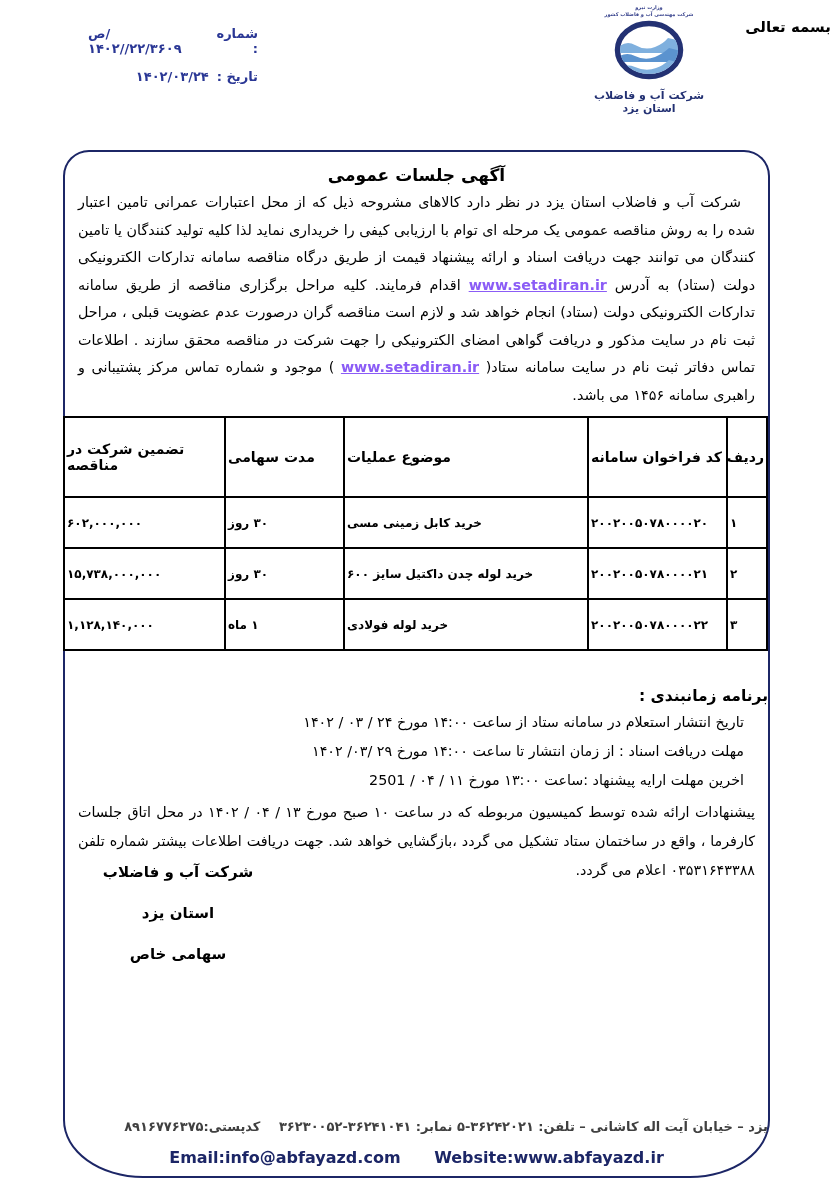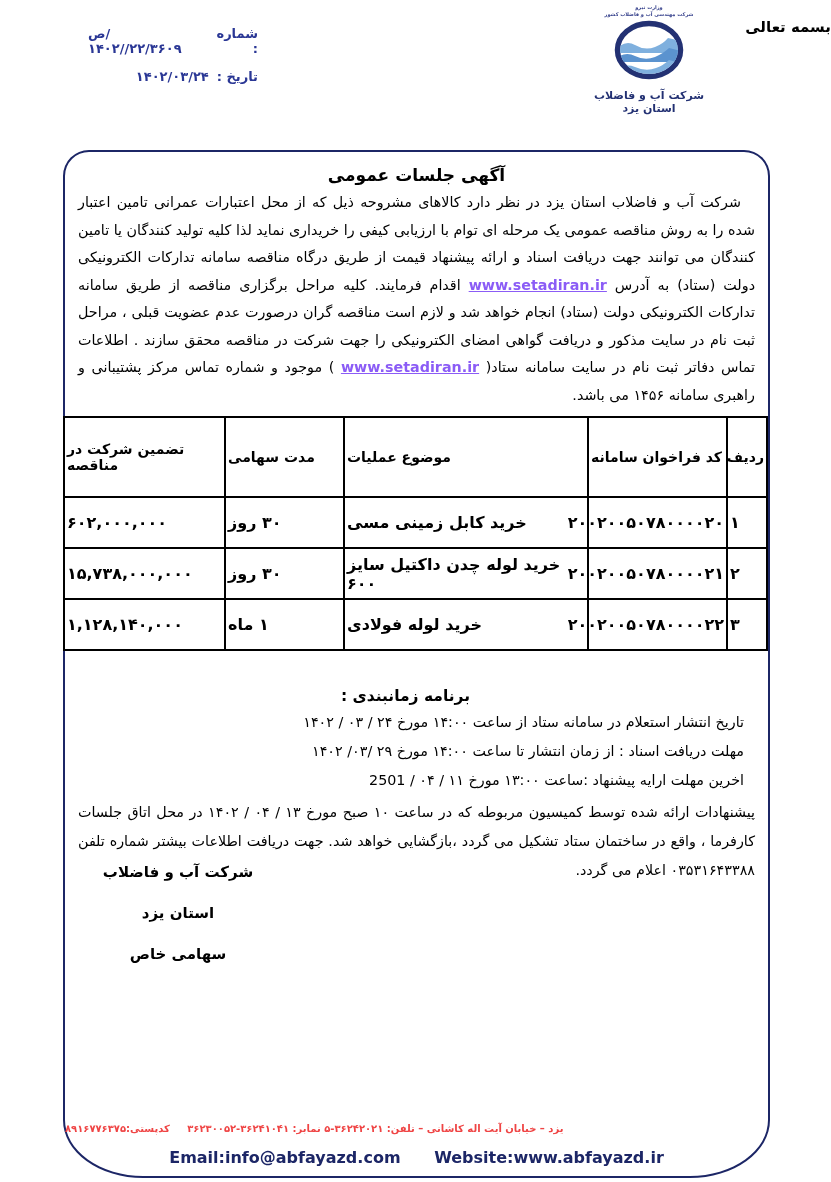--- a/index.html
+++ b/index.html
@@ -29,38 +29,38 @@
   .intro{margin:2px 13px 0; font-size:14.3px; line-height:27.5px;
     text-align:justify; text-indent:14px;}
   .weblink{color:#8b5cf6; font-weight:bold; text-decoration:underline; cursor:pointer;}
 
   
   table.tender{width:calc(100% + 0px); border-collapse:collapse; table-layout:fixed;
     margin-top:7px; font-weight:bold;}
   table.tender th, table.tender td{border:2.2px solid #000; text-align:left;
     vertical-align:middle; padding:2px;}
   table.tender th{height:74px; font-size:14px;}
-  table.tender td{height:45px; font-size:16px;}
+  table.tender td{height:45px; font-size:12px;}
   col.c-row{width:40px;} col.c-code{width:139px;} col.c-subj{width:244px;}
   col.c-dur{width:119px;} col.c-guar{width:161px;}
 
   
   .schedule{margin-top:10px;}
-  .schedule-heading{font-weight:bold; font-size:15.5px; text-align:center;
-    padding-left:0; padding-right:22px; margin-bottom:3px;margin-top:36px;}
+  .schedule-heading{font-weight:bold; font-size:15.5px; text-align:right;
+    padding-left:0; padding-right:0; margin-bottom:3px;margin-top:36px;}
   .schedule-line{text-align:right; padding-right:24px; font-size:14.3px; line-height:29px;}
 
   .closing{margin:3px 13px 0; text-align:justify; font-size:14.3px; line-height:29px;}
 
   .signature{position:absolute; left:28px; top:700px; width:170px;
     text-align:center; font-weight:bold; font-size:15px; line-height:41px;}
 
   
-  .footer-address{position:absolute; bottom:42px; left:0; right:0; text-align:left;
-    color:#ef4444; font-size:10px; font-weight:bold;}
+  .footer-address{position:absolute; bottom:42px; left:0; right:0; text-align:right;
+    color:#404040; font-size:13px; font-weight:bold;}
   .footer-postal{margin-right:14px;}
   .footer-web{position:absolute; bottom:9px; left:0; right:0; text-align:center;
     color:#1c2666; font-size:16px; font-weight:bold; direction:ltr;}
   .footer-web span{margin:0 14px;}
 </style>
 </head>
 <body>
 
 <div class="page">
 

